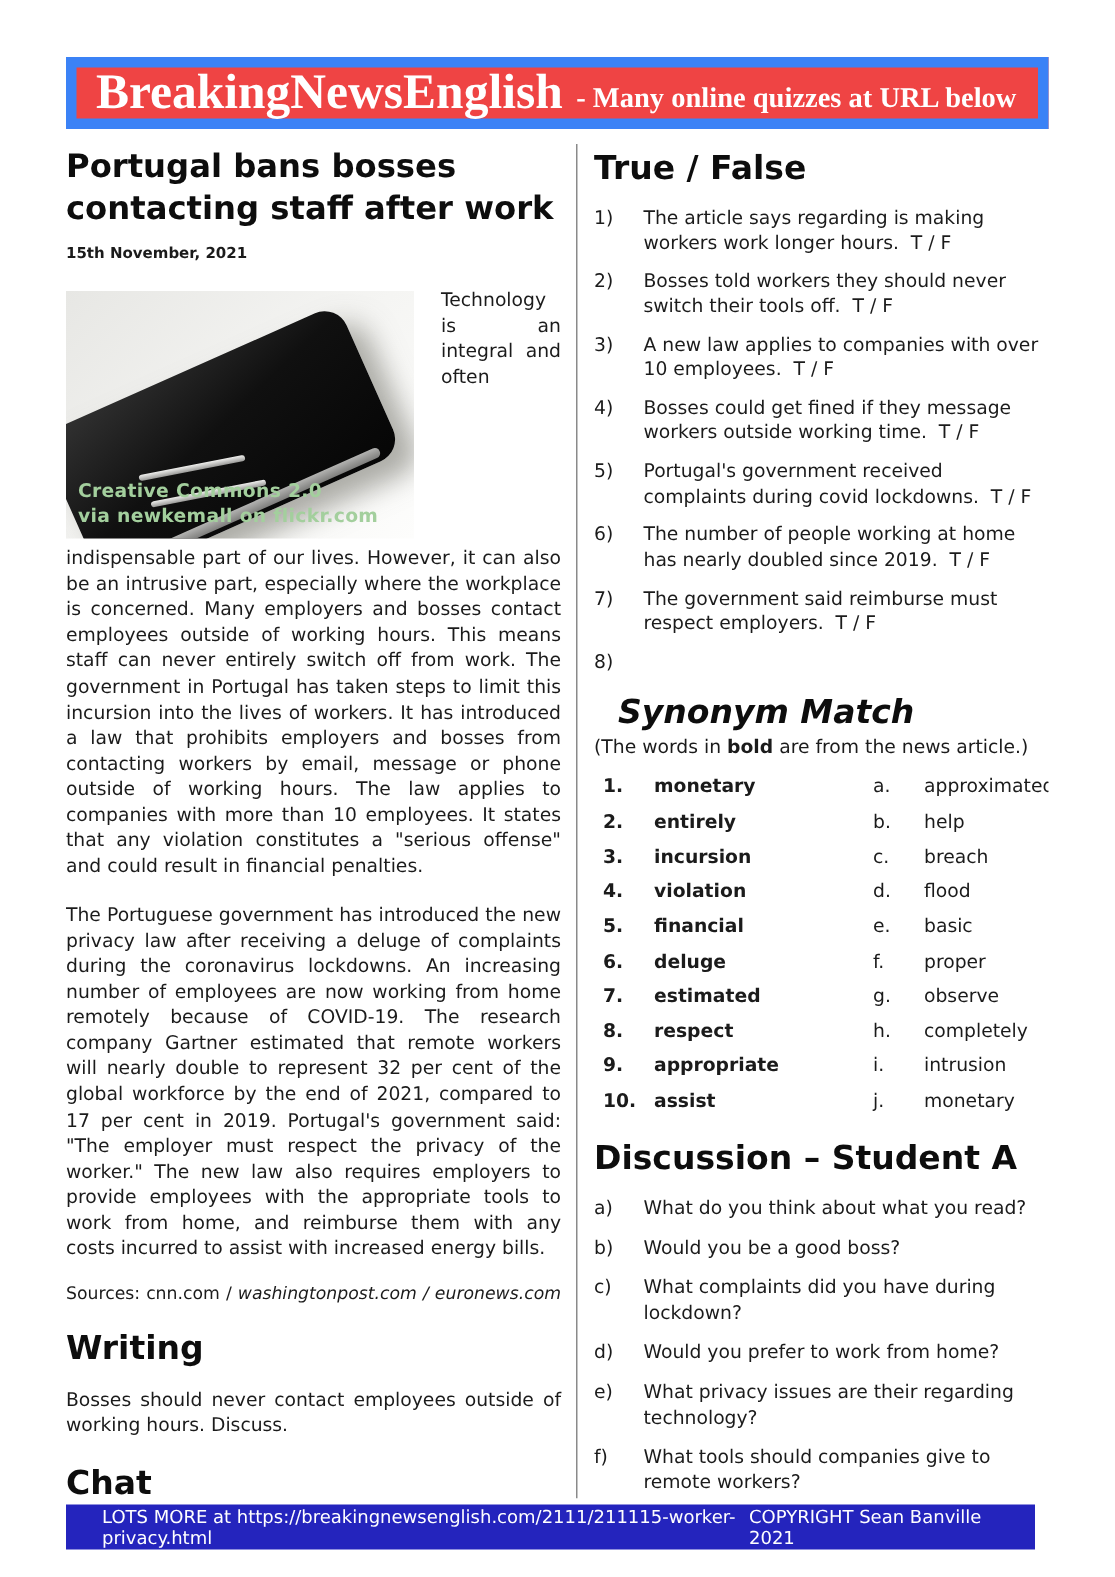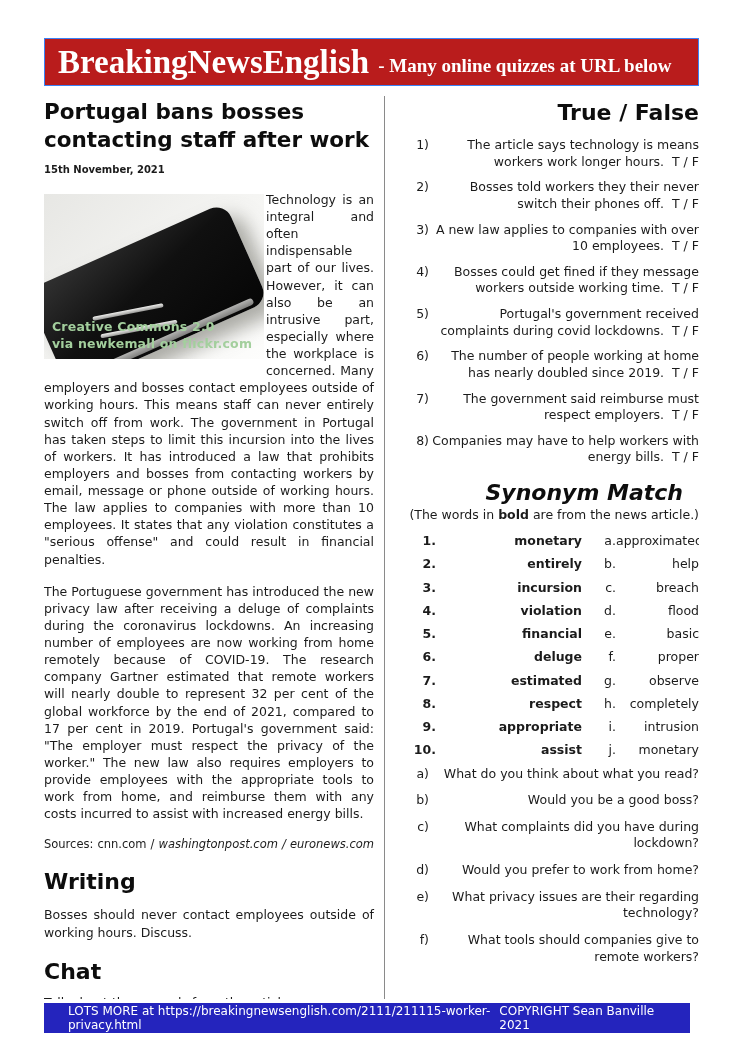--- a/index.html
+++ b/index.html
@@ -4,39 +4,40 @@
 <style>
   html,body{margin:0;padding:0;}
   body{
     width:743px;height:1051px;background:#ffffff;position:relative;overflow:hidden;
     font-family:"DejaVu Sans",sans-serif;color:#1b1b1b;
   }
   .page{padding:38px 44px 0 44px;box-sizing:border-box;}
 
   
   .header-bar{
-    height:48px;background:#b91c1c;border:1px solid #3b82f6;box-sizing:border-box;
+    height:48px;background:#ef4444;border:7px solid #3b82f6;box-sizing:border-box;
     display:flex;align-items:center;padding:0 13px;
   }
   .brand{font-family:"Liberation Serif",serif;font-weight:bold;color:#fff;font-size:33px;line-height:1;}
   .tagline{font-family:"Liberation Serif",serif;font-weight:bold;color:#fff;font-size:19px;line-height:1;margin-left:9px;padding-top:7px;}
 
   
   .main{display:flex;margin-top:10px;height:903px;overflow:hidden;}
   .col-left{width:330px;flex:none;}
   .divider{width:1px;background:#8a8a8a;margin:0 11px 0 10px;flex:none;}
-  .col-right{flex:1;min-width:0;text-align:right;}
+  .col-right{flex:1;min-width:0;}
 
   .article-title{font-size:21.5px;line-height:1.3;font-weight:bold;color:#0d0d0d;margin:2px 0 10px;}
   .article-date{font-size:10px;font-weight:bold;margin:0 0 16px;}
 
   
   .photo{
-    float:left;width:220px;height:165px;margin:3px 2px 4px 0;position:relative;overflow:hidden;
+    float:left;width:220px;height:165px;margin:3px 18px 4px 0;position:relative;overflow:hidden;
     background:linear-gradient(135deg,#e7e7e4 0%,#f5f5f3 55%,#fdfdfc 100%);
+    padding-left:12px;
   }
   .phone{
     position:absolute;width:218px;height:108px;left:-6px;top:48px;
     background:linear-gradient(160deg,#333 0%,#101010 45%,#060606 100%);
     border-radius:16px;transform:rotate(-24deg);
     box-shadow:10px 14px 18px rgba(110,110,100,.55);
   }
   .phone-edge{position:absolute;left:12px;right:14px;bottom:3px;height:7px;border-radius:4px;
     background:linear-gradient(#c6c6c4,#8b8b89);opacity:.9;}
   .slit{position:absolute;height:4px;border-radius:2px;background:linear-gradient(#efefed,#9a9a98);}
@@ -131,25 +132,25 @@
     </div>
 
     <div class="divider"></div>
 
     <div class="col-right">
 
       <div class="section-heading tf-heading">True / False</div>
 
       <div class="num-item">
         <span class="num-col">1)</span>
-        <span class="num-text">The article says technology is means workers work longer hours.  T / F</span>
+        <span class="num-text">The article says regarding is making workers work longer hours.  T / F</span>
       </div>
       <div class="num-item">
         <span class="num-col">2)</span>
-        <span class="num-text">Bosses told workers they their never switch their phones off.  T / F</span>
+        <span class="num-text">Bosses told workers they should never switch their tools off.  T / F</span>
       </div>
       <div class="num-item">
         <span class="num-col">3)</span>
         <span class="num-text">A new law applies to companies with over 10 employees.  T / F</span>
       </div>
       <div class="num-item">
         <span class="num-col">4)</span>
         <span class="num-text">Bosses could get fined if they message workers outside working time.  T / F</span>
       </div>
       <div class="num-item">
@@ -159,21 +160,20 @@
       <div class="num-item">
         <span class="num-col">6)</span>
         <span class="num-text">The number of people working at home has nearly doubled since 2019.  T / F</span>
       </div>
       <div class="num-item">
         <span class="num-col">7)</span>
         <span class="num-text">The government said reimburse must respect employers.  T / F</span>
       </div>
       <div class="num-item">
         <span class="num-col">8)</span>
-        <span class="num-text">Companies may have to help workers with energy bills.  T / F</span>
       </div>
 
       <div class="section-heading syn-heading">Synonym Match</div>
       <div class="syn-sub"><span>(The words in </span><b>bold</b><span> are from the news article.)</span></div>
 
       <div class="syn-row">
         <span class="syn-num">1.</span>
         <span class="syn-word">monetary</span>
         <span class="syn-letter">a.</span>
         <span class="syn-match">approximated</span>
@@ -226,20 +226,21 @@
         <span class="syn-letter">i.</span>
         <span class="syn-match">intrusion</span>
       </div>
       <div class="syn-row">
         <span class="syn-num">10.</span>
         <span class="syn-word">assist</span>
         <span class="syn-letter">j.</span>
         <span class="syn-match">monetary</span>
       </div>
 
+      <div class="section-heading disc-heading">Discussion – Student A</div>
 
       <div class="disc-item">
         <span class="num-col">a)</span>
         <span class="num-text">What do you think about what you read?</span>
       </div>
       <div class="disc-item">
         <span class="num-col">b)</span>
         <span class="num-text">Would you be a good boss?</span>
       </div>
       <div class="disc-item">

